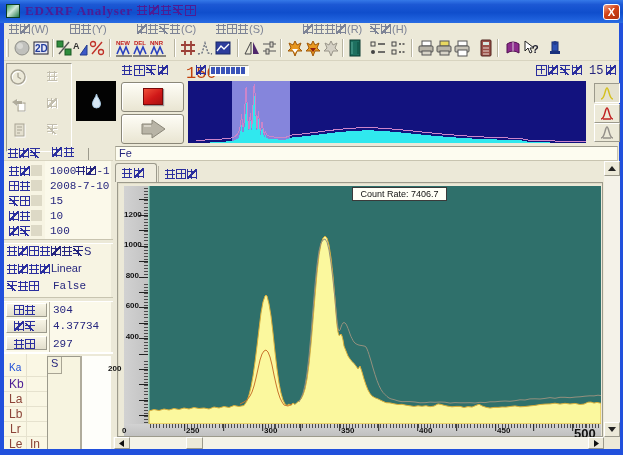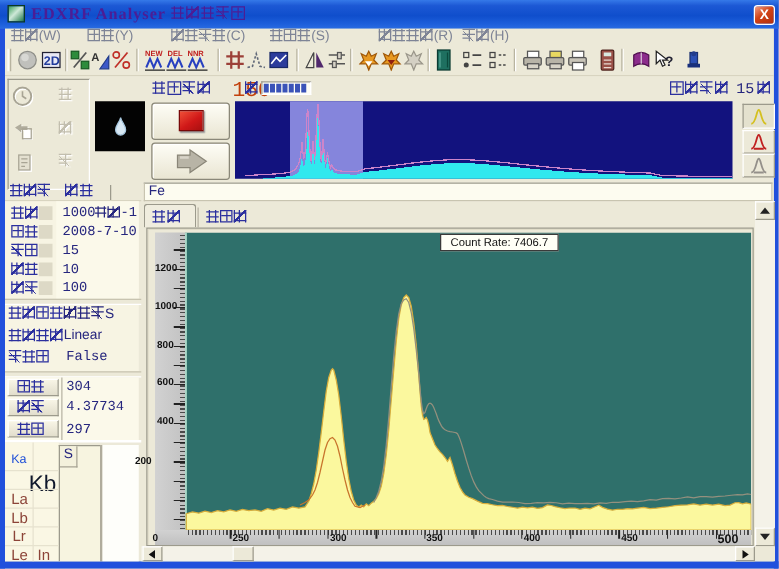--- a/index.html
+++ b/index.html
@@ -263,21 +263,21 @@
     <div class="abs mono" style="left:53px;top:338px;font-size:11px;color:#26267E">297</div>
 
 <div class="abs" style="left:4px;top:352px;width:109px;height:2px;background:#fff"></div>
 <div class="abs" style="left:4px;top:354px;width:43px;height:95px;background:#FAF7E4"></div>
 <div class="abs" style="left:26px;top:354px;width:1px;height:95px;background:#E6E2CE"></div>
 <div class="abs" style="left:47px;top:356px;width:33px;height:93px;background:#F7F4E0;border-top:1px solid #9C9A8C;border-left:1px solid #9C9A8C"></div>
 <div class="abs" style="left:80px;top:356px;width:2px;height:93px;background:#B0AC9C"></div>
 <div class="abs" style="left:82px;top:356px;width:29px;height:93px;background:#FEFEFA"></div>
 <div class="abs" style="left:48px;top:357px;width:14px;height:17px;background:#F4F1DC;border-right:1px solid #A8A494;border-bottom:1px solid #A8A494;color:#26267E;font-size:11px;padding-left:3px">S</div>
 <div class="abs" style="left:9px;top:362px;font-size:10px;color:#1d4ed8">Ka</div>
-<div class="abs" style="left:23px;top:377px;font-size:18px;color:#0f172a">Kb</div>
+<div class="abs" style="left:9px;top:377px;font-size:12px;color:#4c1d95">Kb</div>
 <div class="abs" style="left:9px;top:392px;font-size:12px;color:#8C4438">La</div>
 <div class="abs" style="left:9px;top:407px;font-size:12px;color:#8C4438">Lb</div>
 <div class="abs" style="left:10px;top:422px;font-size:12px;color:#8C4438">Lr</div>
 <div class="abs" style="left:9px;top:437px;font-size:12px;color:#8C4438">Le</div>
 <div class="abs" style="left:30px;top:437px;font-size:12px;color:#8C4438">In</div>
 <div class="abs" style="left:4px;top:375.5px;width:43px;height:1px;background:#E6E2CE"></div>
 <div class="abs" style="left:4px;top:390.5px;width:43px;height:1px;background:#E6E2CE"></div>
 <div class="abs" style="left:4px;top:405.5px;width:43px;height:1px;background:#E6E2CE"></div>
 <div class="abs" style="left:4px;top:420.5px;width:43px;height:1px;background:#E6E2CE"></div>
 <div class="abs" style="left:4px;top:435.5px;width:43px;height:1px;background:#E6E2CE"></div>
@@ -356,21 +356,21 @@
 
 <div class="abs" style="left:124px;top:424px;width:477px;height:12px;background:linear-gradient(180deg,#D2D2D2,#C0C0C0)"></div>
 <div class="abs" style="left:122px;top:426px;font-size:8px;font-weight:bold;color:#111">0</div>
 <div class="abs" style="left:148px;top:424px;width:453px;height:4px;background:repeating-linear-gradient(90deg,transparent 0 2.1px,#4A4A4A 2.1px 3.11px)"></div>
 <div class="abs" style="left:148px;top:424px;width:453px;height:7px;background:repeating-linear-gradient(90deg,transparent 0 37.85px,#222 37.85px 38.85px) -1.85px 0"></div>
 <div class="abs" style="left:186px;top:426px;font-size:8px;font-weight:bold;color:#111">250</div>
 <div class="abs" style="left:264px;top:426px;font-size:8px;font-weight:bold;color:#111">300</div>
 <div class="abs" style="left:341px;top:426px;font-size:8px;font-weight:bold;color:#111">350</div>
 <div class="abs" style="left:419px;top:426px;font-size:8px;font-weight:bold;color:#111">400</div>
 <div class="abs" style="left:497px;top:426px;font-size:8px;font-weight:bold;color:#111">450</div>
-<div class="abs" style="left:574px;top:426px;font-size:10px;font-weight:bold;color:#111">500</div>
+<div class="abs" style="left:574px;top:426px;font-size:13px;font-weight:bold;color:#111">500</div>
 
 <svg class="abs" style="left:148px;top:186px" width="453" height="238">
 <rect x="0" y="0" width="453" height="238" fill="#2F706B"></rect>
       <rect x="0" y="0" width="1.5" height="238" fill="#A8D8C8"></rect>
 <polygon fill="#FBF89E" stroke="#D8AE3C" stroke-width="1" points="1,225 6,223.5 11,224.5 16,223 21,224 26,222.5 31,223.5 36,222 41,223 46,221.5 51,222.5 56,222 61,223 66,221 71,222 76,220.5 81,221.5 86,219.5 91,220.5 96,219.5 99,215 101,209 103,201 105,190 107,176 109,160 111,143 113,127 115,116 117,110 118,109 119,110 121,118 123,130 125,147 127,166 129,183 131,197 133,207 135,214 137,218 139,219.5 141,218 143,219.5 145,217 147,218.5 149,216.5 151,215 153,213 155,209 157,203 159,193 161,178 163,158 165,134 167,110 169,87 171,69 173,58 175,52 177,50 179,52 181,59 183,72 185,90 186,102 187,114 188,127 189,139 190,146 191,149.5 192,149 193,148 194,150 195,154 196,160 198,165 200,170 202,173 204,175.5 206,177.5 208,180 210,183 212,180 213,183 214,186 216,193 218,199 220,204 222,207.5 224,210 227,211.8 230,212.9 234,214.9 238,216.7 242,216.9 246,217.8 250,218.5 254,218.3 258,219.2 262,219.8 266,220.5 270,219.8 274,220.3 278,219.7 282,220.7 286,220.1 290,217.9 293,218.4 296,219.3 300,220.2 304,220.8 308,220.4 312,220.4 316,221.5 320,220.6 324,221.1 328,219.4 331,218.2 334,219.9 338,221.3 342,222.1 346,221.4 350,221.4 354,221.0 358,221.1 362,220.5 367,219.9 372,220.8 377,220.5 382,219.9 387,219.4 392,218.5 397,218.1 402,217.9 407,217.2 412,218.1 417,217.3 422,218.0 427,217.4 432,218.5 436,218.1 440,216.2 443,216.1 446,217.1 449,216.4 453,217.3 453,238 1,238"></polygon>
 <polyline fill="none" stroke="#C8742C" stroke-width="1" points="92,218 96,216 99,214 102,210 104,206 106,200 108,192 110,183 112,174 114,168 116,165 118,164 120,166 122,171 124,179 126,189 128,198 130,206 132,212 134,216 136,219 140,220 144,218"></polyline>
 <polyline fill="none" stroke="#94907E" stroke-width="1" points="151,216 153,212 155,207 157,199 159,187 161,170 163,148 165,123 167,99 169,79 171,65 173,57 175,54 177,53 179,56 181,64 183,77 185,94 187,113 188,125 189,135 190,142 191,145 192,144 193,141 194,138.5 195,137 196,136.5 197,137 198,138 199,140 200,142.5 201,145 202,148 203,150.5 204,152.5 205,154.5 206,156 207,157 208,157.8 210,158.8 212,159.3 214,159.6 216,160 217,160.3 218,161 219,163 220,165.5 221,168.5 223,175 225,182 227,188.5 229,194.5 231,199.5 233,203.5 235,206.5 237,208.5 239,210.5 241,212 243,212.9 246,213.6 250,214.9 254,215.7 258,215.6 262,215.6 267,216.0 272,216.8 277,216.7 282,216.1 287,216.3 292,216.0 297,216.2 302,217.1 307,216.6 312,216.8 317,216.8 322,216.7 327,217.0 332,216.3 337,216.6 342,215.8 347,215.8 352,215.3 357,215.0 362,215.3 367,214.7 372,213.8 377,214.0 382,212.9 387,212.8 392,213.0 397,212.4 402,211.6 407,212.3 412,211.3 417,211.3 422,211.7 427,211.1 432,210.8 437,210.2 442,209.8 446,209.9 450,209.2 453,209.6"></polyline>
 </svg>
 
 <div class="abs" style="left:352px;top:187px;width:95px;height:14px;background:#FFFFF6;border:1px solid #3A3A3A;font-size:9px;color:#111;line-height:13px;text-align:center">Count Rate: 7406.7</div>

